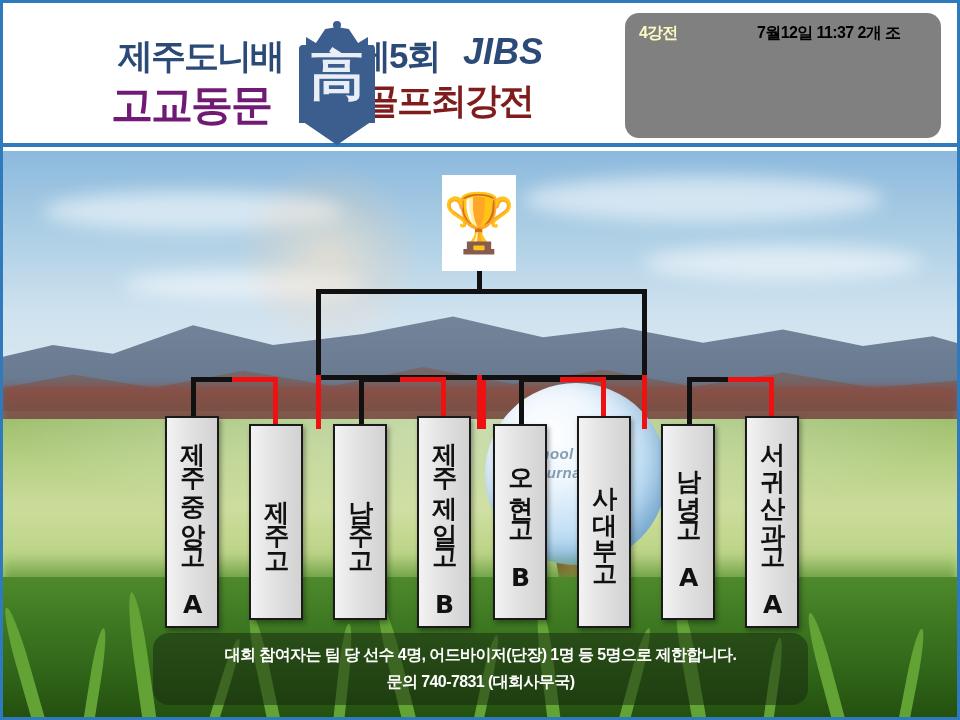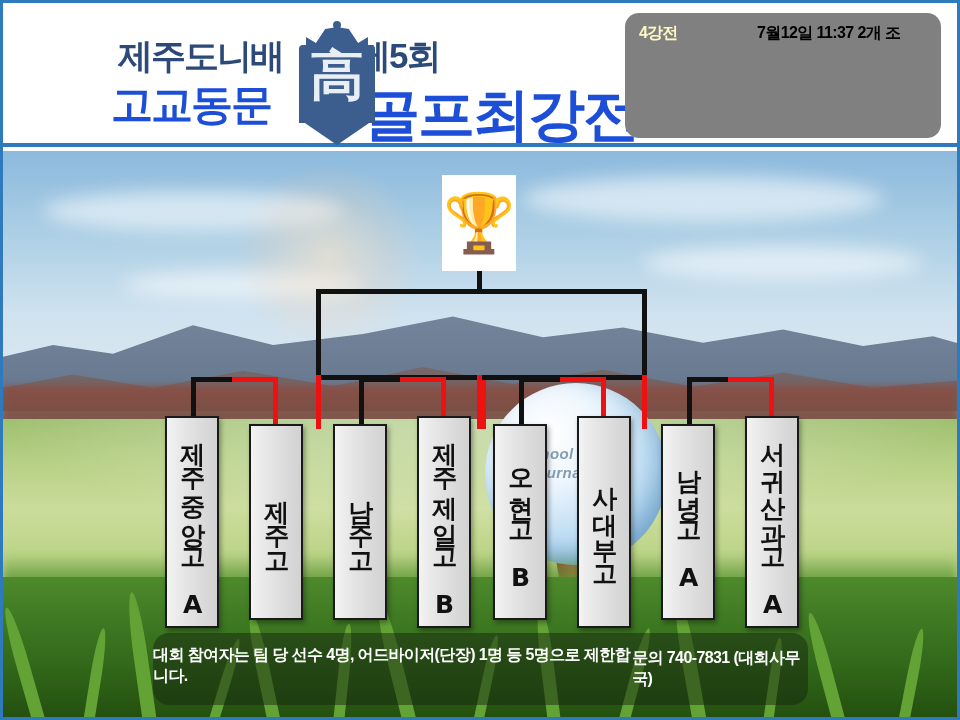--- a/index.html
+++ b/index.html
@@ -19,22 +19,22 @@
     background: #ffffff; border-bottom: 4px solid #2f79bd;
   }
 
   
   #logo { position: absolute; left: 105px; top: 12px; width: 450px; height: 120px; }
   .logo-line { position: absolute; white-space: nowrap; font-weight: bold; letter-spacing: -2px; }
   #logo-top-left  { left: 10px;  top: 18px; font-size: 35px; color: #2b4a78; }
   #logo-top-right { left: 248px; top: 18px; font-size: 35px; color: #2b4a78; }
   #logo-jibs      { left: 355px; top: 16px; font-size: 36px; color: #2b4a78;
                     font-style: italic; font-family: "Liberation Sans", sans-serif; letter-spacing: 0px; }
-  #logo-bot-left  { left: 3px;   top: 62px; font-size: 42px; color: #1d4ed8; }
-  #logo-bot-right { left: 255px; top: 62px; font-size: 57px; color: #1d4ed8; }
+  #logo-bot-left  { left: 3px;   top: 62px; font-size: 42px; color: #701a75; }
+  #logo-bot-right { left: 255px; top: 62px; font-size: 36px; color: #7f1d1d; }
 
   
   #shield { position: absolute; left: 185px; top: 4px; width: 88px; height: 125px; }
   #shield-body {
     position: absolute; left: 6px; top: 26px; width: 76px; height: 78px;
     background: #3c5e8e; border-radius: 4px 4px 0 0;
   }
   #shield-point {
     position: absolute; left: 6px; top: 100px; width: 76px; height: 26px;
     background: #3c5e8e; clip-path: polygon(0 0, 100% 0, 50% 100%);
@@ -174,35 +174,36 @@
     font-size: 25px; font-weight: bold; color: #111111;
     letter-spacing: 2px; line-height: 1.05; white-space: nowrap;
     font-family: "DejaVu Sans", sans-serif;
   }
   .team.tall { top: 265px; height: 212px; }
 
   
   #note {
     position: absolute; left: 150px; bottom: 12px; width: 655px; height: 72px;
     background: rgba(20,35,15,.48); border-radius: 16px;
-    display: flex; flex-direction: row; align-items: center; justify-content: center;
+    display: flex; flex-direction: column; align-items: center; justify-content: center;
   }
   #note-1 { color: #ffffff; font-size: 16px; font-weight: bold; letter-spacing: -0.6px; margin-bottom: 6px; }
   #note-2 { color: #ffffff; font-size: 16px; font-weight: bold; letter-spacing: -0.6px; }
 </style>
 </head>
 <body>
 
 <div id="page">
 
   <div id="header">
 
     <div id="logo">
       <div class="logo-line" id="logo-top-left">제주도니배</div>
       <div class="logo-line" id="logo-top-right">제5회</div>
+      <div class="logo-line" id="logo-jibs">JIBS</div>
       <div class="logo-line" id="logo-bot-left">고교동문</div>
       <div class="logo-line" id="logo-bot-right">골프최강전</div>
 
       <div id="shield">
         <div id="shield-crown-dot"></div>
         <div id="shield-crown"></div>
         <div id="shield-body"></div>
         <div id="shield-point"></div>
         <div id="shield-char">高</div>
       </div>

